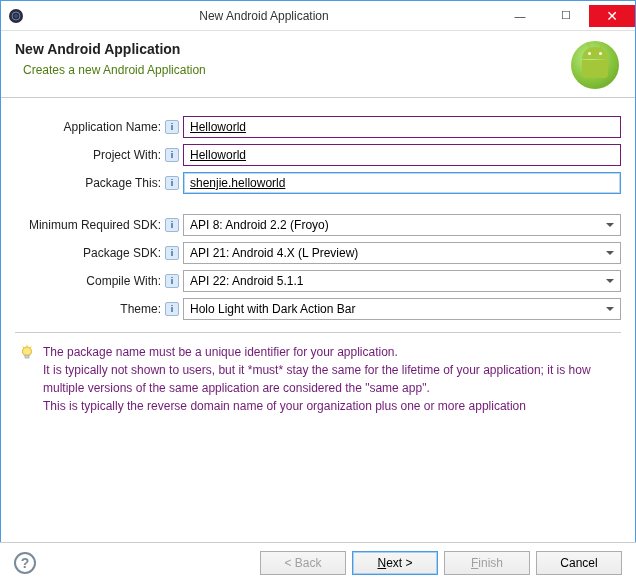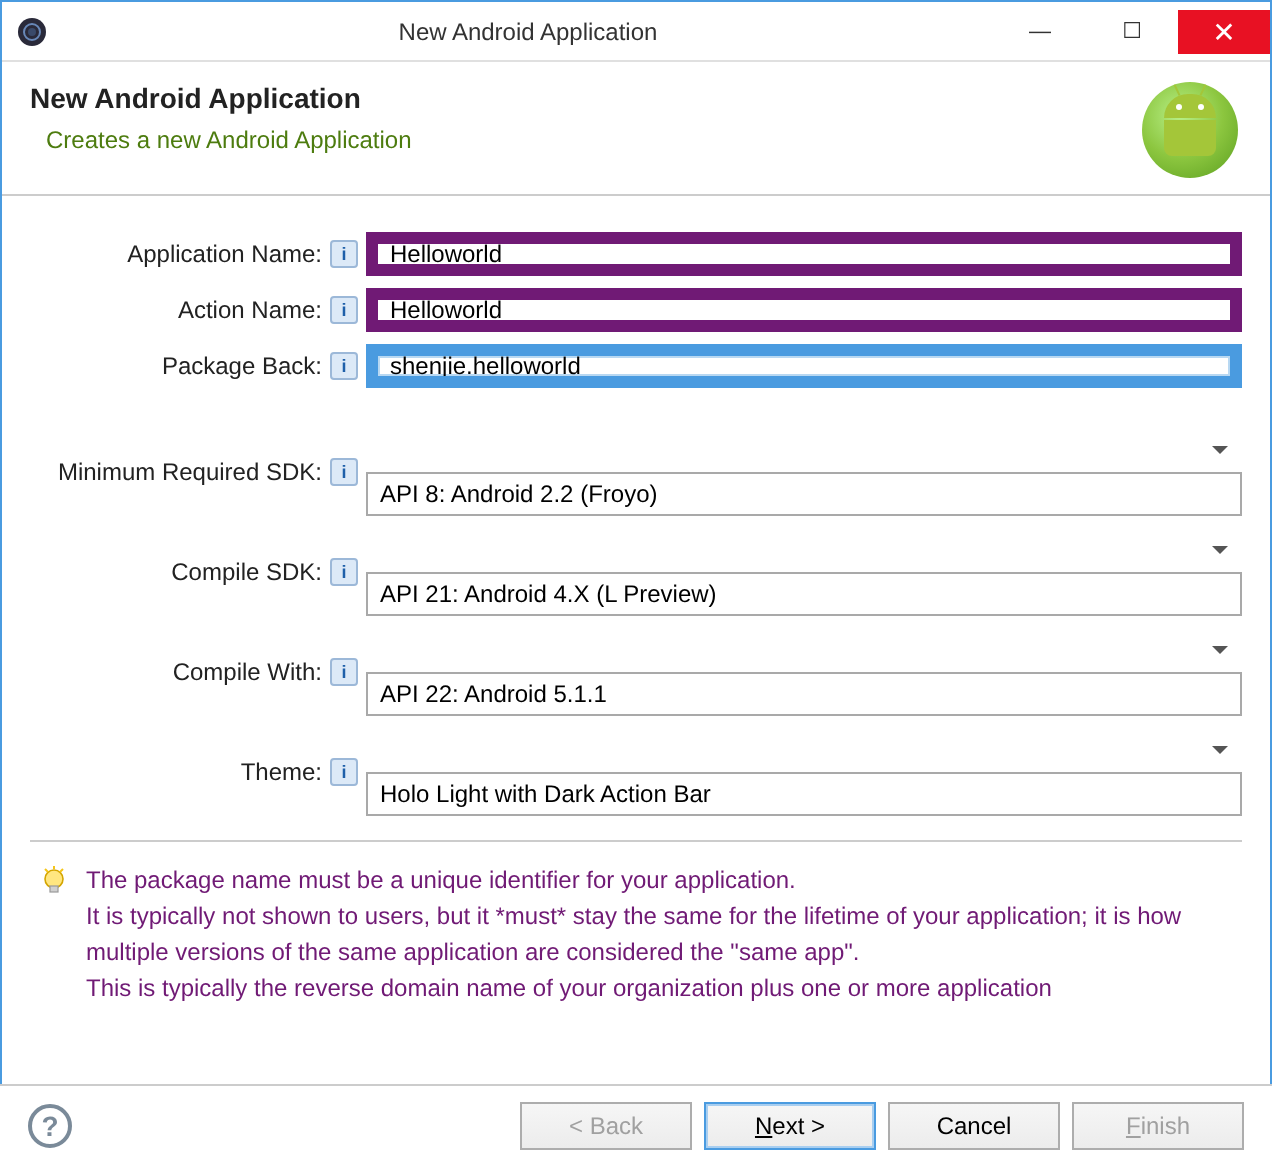--- a/index.html
+++ b/index.html
@@ -25,24 +25,24 @@
   .android-eye.l { left: 6px; } .android-eye.r { right: 6px; }
   .android-ant { position: absolute; width: 1px; height: 6px; background: #a4c639; top: -5px; }
   .android-ant.l { left: 6px; transform: rotate(-25deg); } .android-ant.r { right: 6px; transform: rotate(25deg); }
   .android-body { width: 26px; height: 18px; background: #a4c639; margin: 1px auto 0; border-radius: 0 0 4px 4px; }
   
   .content { padding: 18px 14px 6px 14px; }
   .form-row { display: flex; align-items: center; margin-bottom: 6px; }
   .form-row.spacer { height: 14px; margin: 0; }
   .form-label { width: 148px; text-align: right; color: #222; font-size: 12px; padding-right: 2px; }
   .info-icon { width: 14px; height: 14px; display: inline-flex; align-items: center; justify-content: center; font-size: 9px; color: #1e5fa9; border-radius: 2px; margin: 0 4px 0 2px; font-weight: bold; background: #dce9f7; border: 1px solid #9cb8d8; }
-  .text-input { flex: 1; height: 22px; border: 6px solid #701a75; padding: 0 6px; font-size: 12px; font-family: inherit; outline: none; text-decoration: underline; }
+  .text-input { flex: 1; height: 22px; border: 1px solid #701a75; padding: 0 6px; font-size: 12px; font-family: inherit; outline: none; text-decoration: underline; }
   .text-input.focused { border-color: #4a9be0; box-shadow: inset 0 0 0 1px #b8d8f2; }
   .select-wrap { flex: 1; position: relative; }
-  .select { width: 100%; height: 22px; border: 1px solid #a9a9a9; padding: 0 22px 0 6px; font-size: 12px; font-family: inherit; background: #fff; appearance: none; outline: none; cursor: pointer; margin-top: 22px; }
+  .select { width: 100%; height: 22px; border: 1px solid #a9a9a9; padding: 0 22px 0 6px; font-size: 12px; font-family: inherit; background: #fff; appearance: none; outline: none; cursor: pointer; }
   .select-wrap::after { content: ""; position: absolute; right: 7px; top: 9px; border-left: 4px solid transparent; border-right: 4px solid transparent; border-top: 4px solid #555; pointer-events: none; }
   
   .divider { height: 1px; background: #ccc; margin: 12px 0 10px 0; }
   
   .tip { display: flex; align-items: flex-start; padding: 0 4px; }
   .tip-icon { width: 16px; height: 16px; margin-right: 8px; margin-top: 2px; flex-shrink: 0; }
   .tip-text { color: #701a75; font-size: 12px; line-height: 1.5; }
   
   .footer { position: absolute; bottom: 0; left: 0; right: 0; border-top: 1px solid #ccc; padding: 8px 14px 10px 14px; display: flex; align-items: center; background: #fff; }
   .help-icon { width: 22px; height: 22px; border: 2px solid #7a8a99; border-radius: 50%; display: flex; align-items: center; justify-content: center; color: #7a8a99; font-size: 14px; font-weight: bold; }
@@ -91,41 +91,41 @@
 
 <div class="content">
 
   <div class="form-row">
     <div class="form-label">Application Name:</div>
     <span class="info-icon">i</span>
     <input class="text-input" value="Helloworld" style="">
   </div>
 
   <div class="form-row">
-    <div class="form-label">Action Name:</div>
+    <div class="form-label">Project With:</div>
     <span class="info-icon">i</span>
     <input class="text-input" value="Helloworld" style="">
   </div>
 
   <div class="form-row">
-    <div class="form-label">Package Back:</div>
+    <div class="form-label">Package This:</div>
     <span class="info-icon">i</span>
     <input class="text-input focused" value="shenjie.helloworld" style="">
   </div>
 
   <div class="form-row spacer"></div>
 
   <div class="form-row">
     <div class="form-label">Minimum Required SDK:</div>
     <span class="info-icon">i</span>
     <div class="select-wrap"><select class="select"><option>API 8: Android 2.2 (Froyo)</option></select></div>
   </div>
 
   <div class="form-row">
-    <div class="form-label">Compile SDK:</div>
+    <div class="form-label">Package SDK:</div>
     <span class="info-icon">i</span>
     <div class="select-wrap"><select class="select"><option>API 21: Android 4.X (L Preview)</option></select></div>
   </div>
 
   <div class="form-row">
     <div class="form-label">Compile With:</div>
     <span class="info-icon">i</span>
     <div class="select-wrap"><select class="select"><option>API 22: Android 5.1.1</option></select></div>
   </div>
 
@@ -152,15 +152,15 @@
     </div>
   </div>
 
 </div>
 
 <div class="footer">
   <div class="help-icon">?</div>
   <div class="footer-spacer"></div>
   <button class="btn" disabled="">&lt; Back</button>
   <button class="btn default"><span class="mnemonic">N</span><span>ext &gt;</span></button>
+  <button class="btn" disabled=""><span class="mnemonic">F</span><span>inish</span></button>
   <button class="btn">Cancel</button>
-  <button class="btn" disabled=""><span class="mnemonic">F</span><span>inish</span></button>
 </div>
 
 </body></html>

